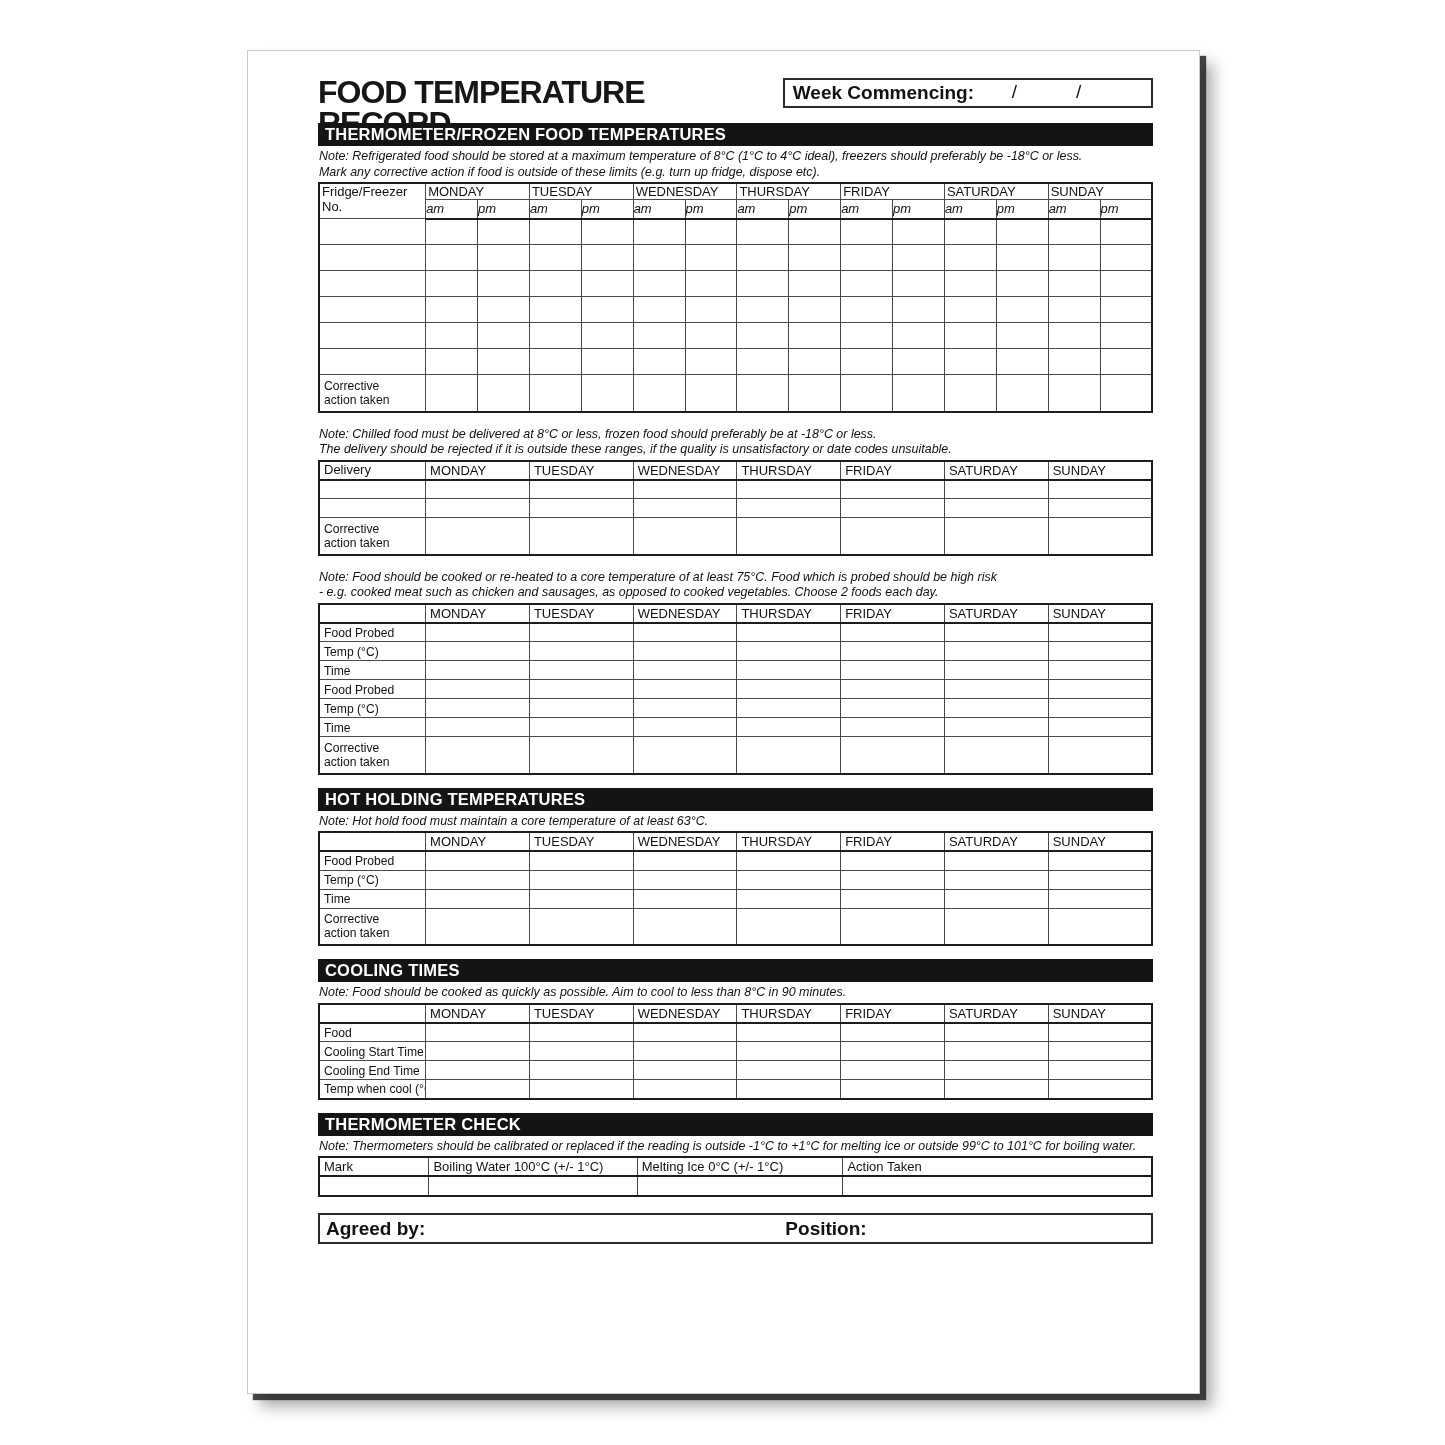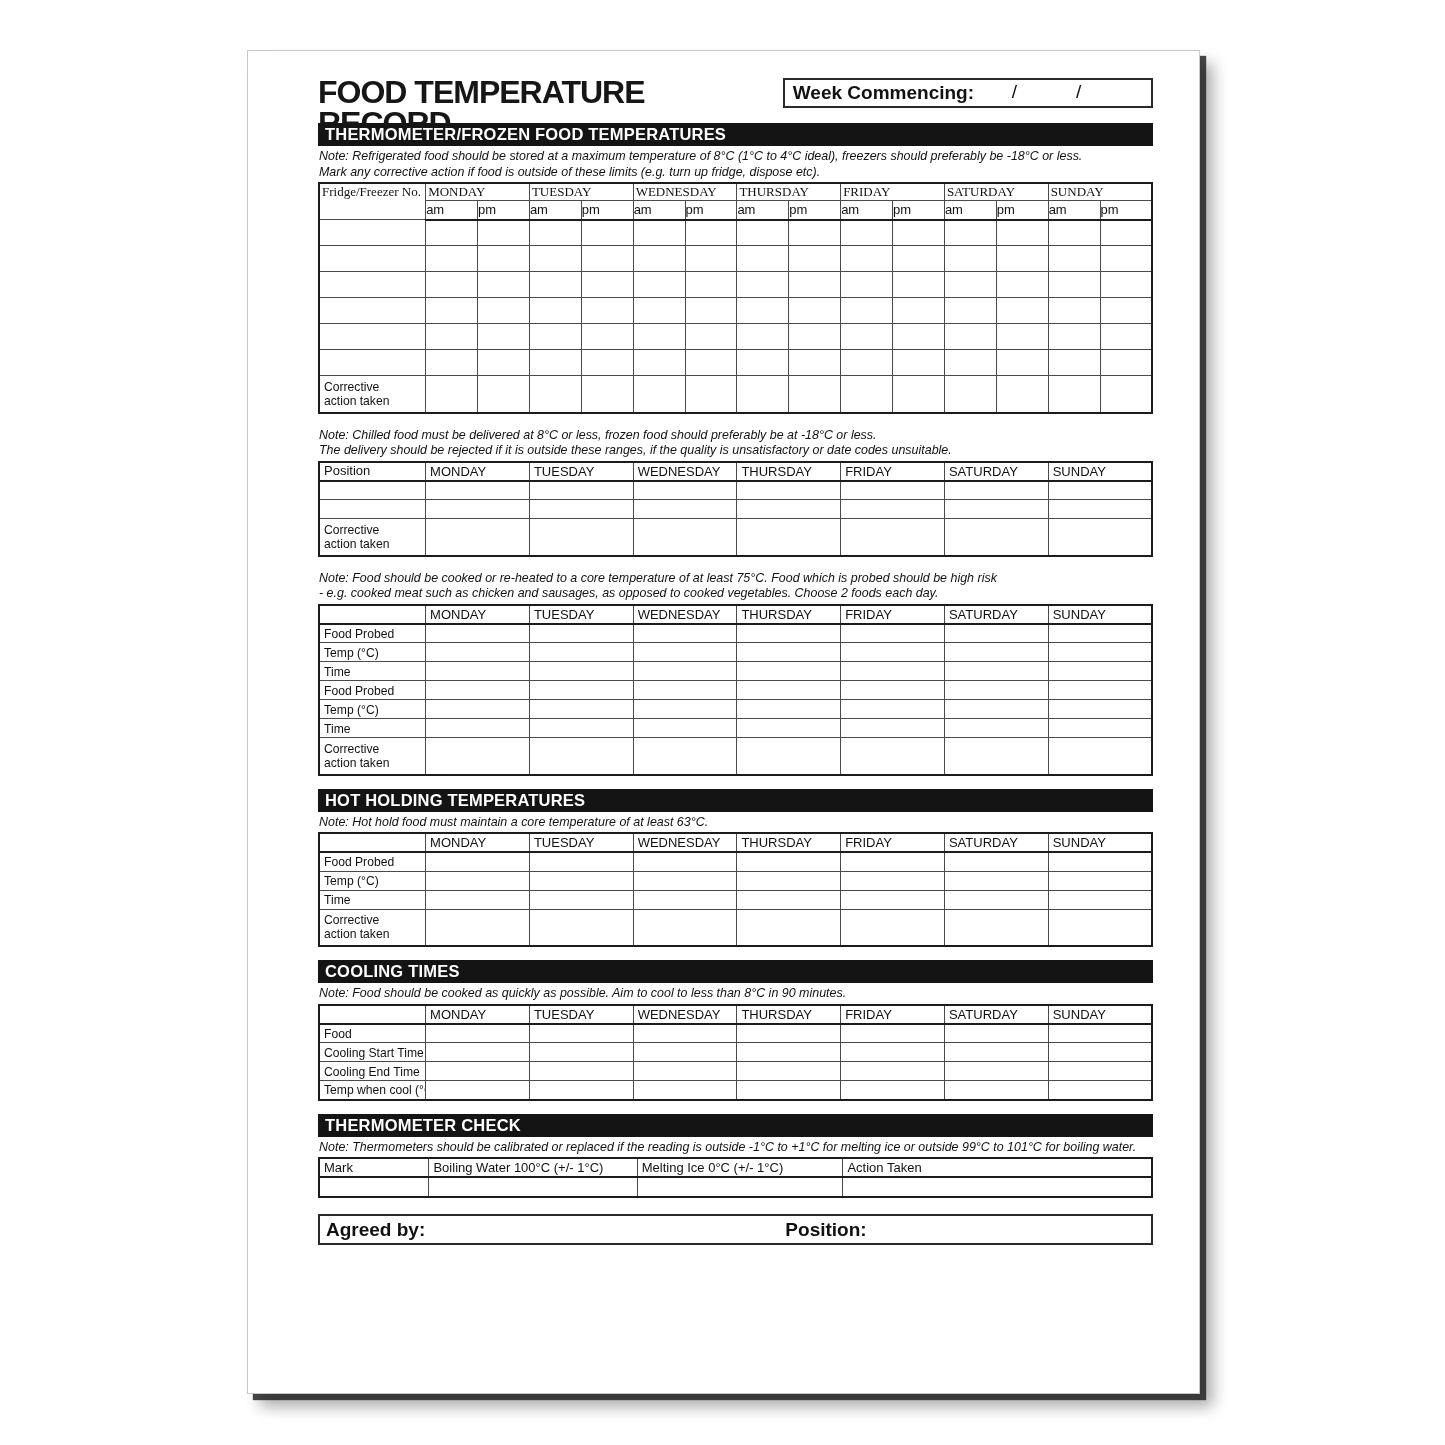--- a/index.html
+++ b/index.html
@@ -39,24 +39,24 @@
   .note-line {
     font-style:italic; font-size:13.4px; line-height:15.5px; white-space:nowrap;
     transform:scaleX(0.93); transform-origin:0 50%;
   }
 
   table.tbl { width:100%; border-collapse:collapse; table-layout:fixed; border:2px solid #1c1c1c; margin-top:2px; }
   table.tbl th, table.tbl td {
     border:1px solid #4a4a4a; padding:0 4px; font-weight:normal; text-align:left;
     font-size:13px; overflow:hidden; box-sizing:border-box;
   }
-  tr.r-day th { height:16px; padding:0 2px;font-family:Liberation Serif, serif; }
+  tr.r-day th { height:16px; padding:0 2px; }
   tr.r-ampm th { height:19px; padding:0; border-bottom:2px solid #1c1c1c; }
   .day-h { font-weight:bold; text-align:center; font-size:12.5px; }
-  .ampm-h { font-weight:bold; text-align:center; font-size:12.5px; }
+  .ampm-h { font-weight:bold; text-align:center; font-size:12.5px;font-style:italic; }
   th.first-h { vertical-align:top; padding-top:2px; font-size:13.5px; }
   .tbl thead tr.r-single th { height:19px; border-bottom:2px solid #1c1c1c; }
   th.first-h, td.label-td { border-right:2px solid #1c1c1c; }
   .gs { border-left:2px solid #1c1c1c; }
   .tbl-ampm tbody tr { height:26px; }
   .tbl-days tbody tr { height:19px; }
   .tbl-custom tbody tr { height:20px; }
   .tbl tbody tr.corrective { height:37px; }
   td.label-td { vertical-align:middle; padding:1px 3px; }
   .cond { display:inline-block; transform:scaleX(0.92); transform-origin:0 50%; white-space:nowrap; font-size:13.2px; line-height:14px; }
@@ -272,21 +272,21 @@
             <col style="width: 12.457%;">
             <col style="width: 12.457%;">
             <col style="width: 12.457%;">
             <col style="width: 12.457%;">
             <col style="width: 12.457%;">
             <col style="width: 12.457%;">
             <col style="width: 12.457%;">
           </colgroup>
           <thead>
             <tr class="r-single">
-              <th class="first-h">Position</th>
+              <th class="first-h">Delivery</th>
               <th class="day-h">MONDAY</th>
               <th class="day-h">TUESDAY</th>
               <th class="day-h">WEDNESDAY</th>
               <th class="day-h">THURSDAY</th>
               <th class="day-h">FRIDAY</th>
               <th class="day-h">SATURDAY</th>
               <th class="day-h">SUNDAY</th>
             </tr>
           </thead>
           <tbody>

